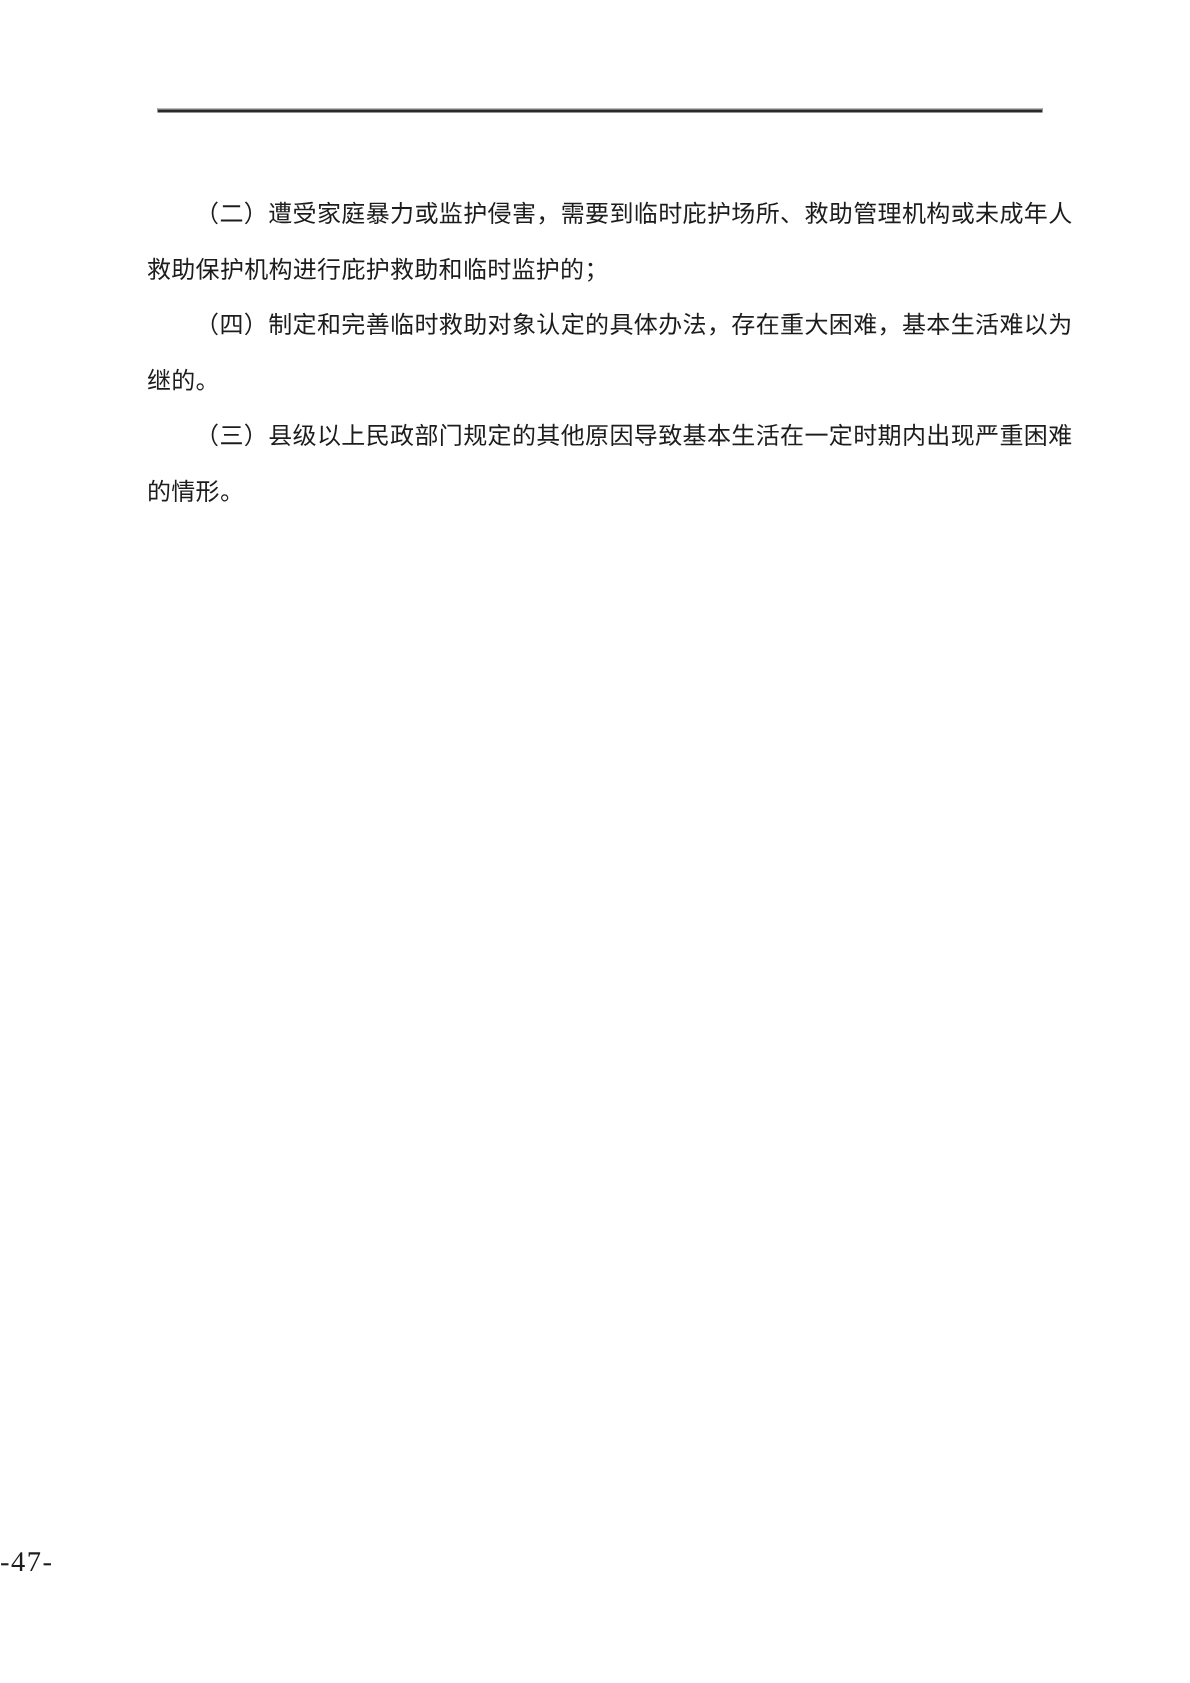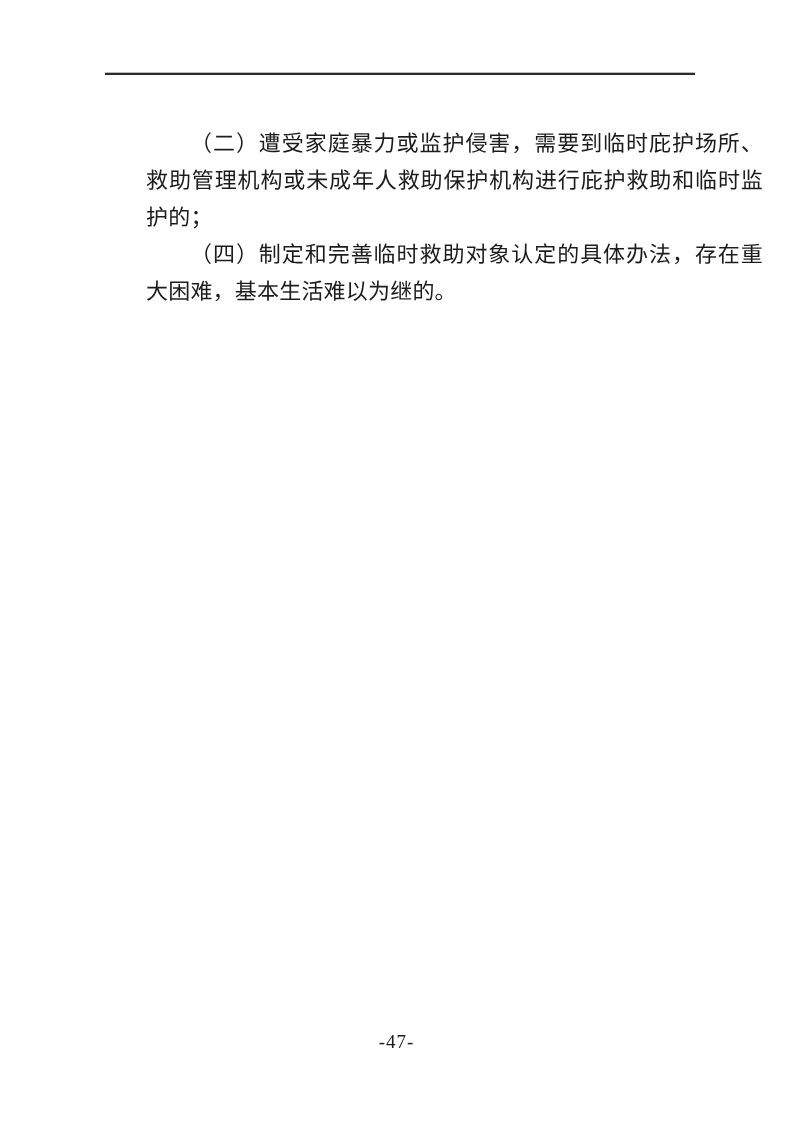--- a/index.html
+++ b/index.html
@@ -23,43 +23,42 @@
     width: 590px;
     height: 2px;
     background: var(--rule, #2a2a2a);
     border-top: 1px solid #bdbdbd;
   }
   .doc-body {
     position: absolute;
     left: 98px;
     top: 125px;
     width: 617px;
-    font-size: 22px;
+    font-size: 16px;
     line-height: 37px;
     text-align: justify;
     letter-spacing: 0.2px;
-    margin-left: 48px;
   }
   .para {
     margin: 0;
     padding: 0;
     text-indent: 2em;
   }
   .term {
     font-family: "Liberation Sans", "DejaVu Sans", sans-serif;
     font-weight: 700;
     margin-right: 0.95em;
   }
   .page-footer {
     position: absolute;
     left: 0;
     top: 1031px;
     width: 793px;
     box-sizing: border-box;
-    text-align: center;
+    text-align: left;
   }
   .page-number {
     font-size: 19px;
     letter-spacing: 1px;
     color: var(--text, #1c1c1c);
     font-family: "Liberation Serif", "DejaVu Serif", serif;
   }
 </style>
 </head>
 <body>
@@ -71,20 +70,21 @@
   <main class="doc-body">
 
       <p class="para"><span class="para-text">（二）遭受家庭暴力或监护侵害，需要到临时庇护场所、救助管理机构或未成年人救助保护机构进行庇护救助和临时监护的；</span></p>
 
 
       <p class="para"><span class="para-text">（四）制定和完善临时救助对象认定的具体办法，存在重大困难，基本生活难以为继的。</span></p>
 
 
 
 
+      <p class="para"><span class="para-text">（三）县级以上民政部门规定的其他原因导致基本生活在一定时期内出现严重困难的情形。</span></p>
 
     </main>
 
   <footer class="page-footer">
     <span class="page-number">-47-</span>
   </footer>
 
 </div>
 
 </body></html>

